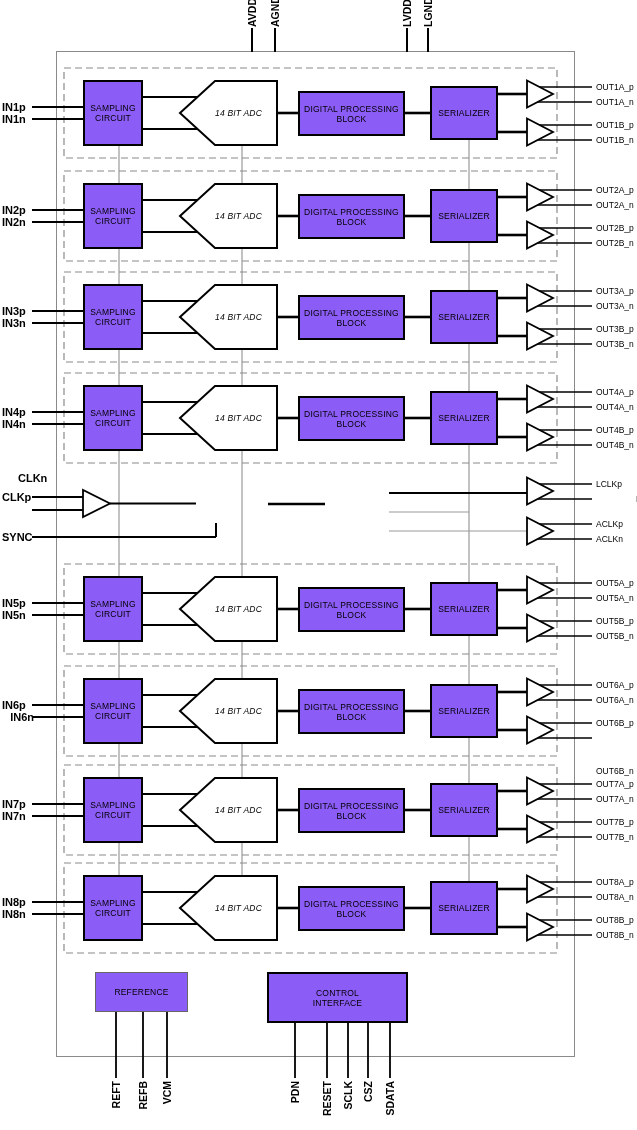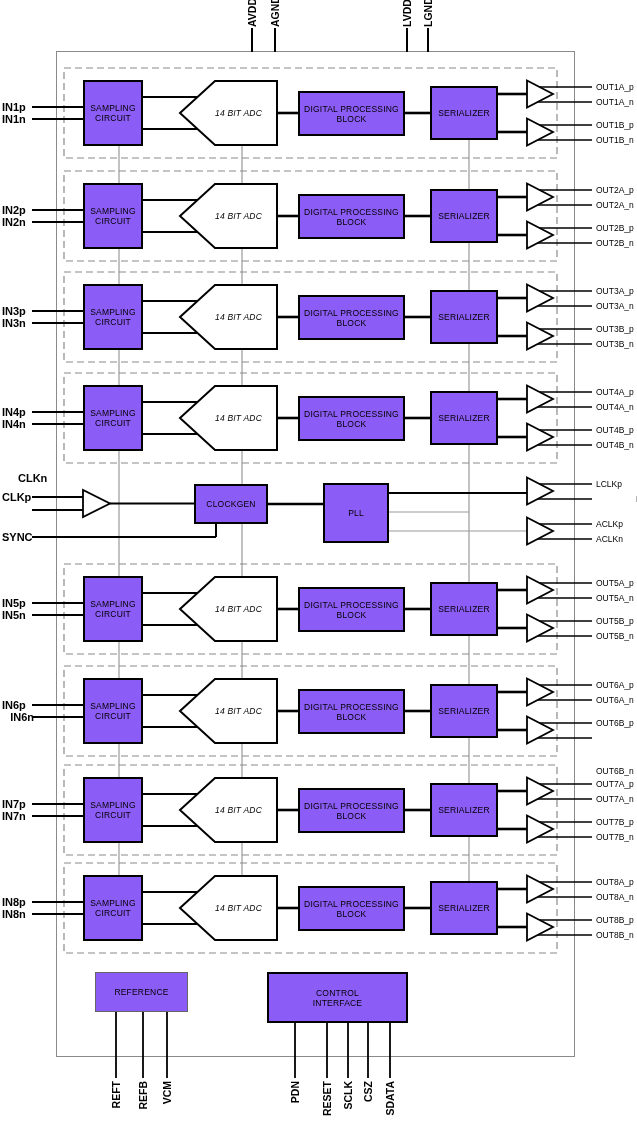--- a/index.html
+++ b/index.html
@@ -91,26 +91,20 @@
   </svg>
 
   <div class="vlabel vtop" style="left:224px;top:-8px;">AVDD</div>
   <div class="vlabel vtop" style="left:247px;top:-8px;">AGND</div>
   <div class="vlabel vtop" style="left:379px;top:-8px;">LVDD</div>
   <div class="vlabel vtop" style="left:400px;top:-8px;">LGND</div>
 
   <div class="pin-lbl" style="top:491px;">CLKp</div>
   <div class="pin-lbl" style="top:472px;margin-left:16px;">CLKn</div>
   <div class="pin-lbl" style="top:531px;">SYNC</div>
-  <div class="box" style="left:194px;top:484px;width:74px;height:40px;">
-    <span class="inner">CLOCKGEN</span>
-  </div>
-  <div class="box" style="left:323px;top:483px;width:66px;height:60px;">
-    <span class="inner">PLL</span>
-  </div>
   <div class="out-lbl" style="top:479px;">LCLKp</div>
   <div class="out-lbl" style="top:494px;padding-left:40px;">LCLKn</div>
   <div class="out-lbl" style="top:519px;">ACLKp</div>
   <div class="out-lbl" style="top:534px;">ACLKn</div>
 
   <div id="channels" class="abs" style="left:0;top:0;width:637px;height:1130px;">
   <div class="channel" style="top: 67px;">
     <svg width="637" height="92" viewBox="0 0 637 92">
       <rect class="dash" x="64" y="1" width="493" height="90"></rect>
       <g stroke="#000" stroke-width="2">

